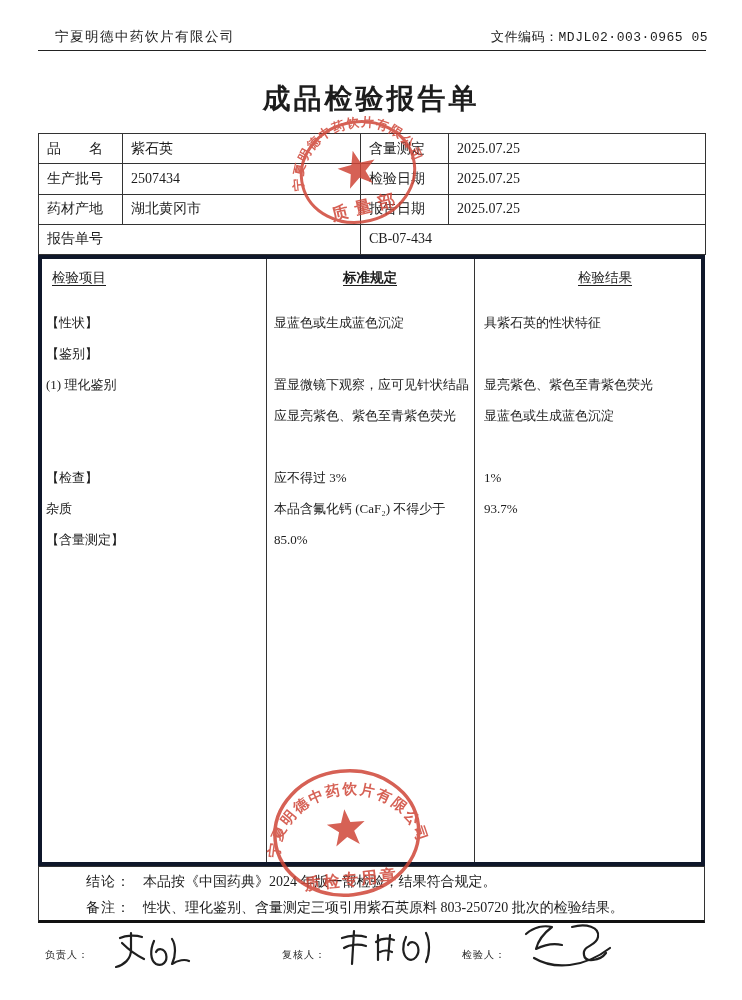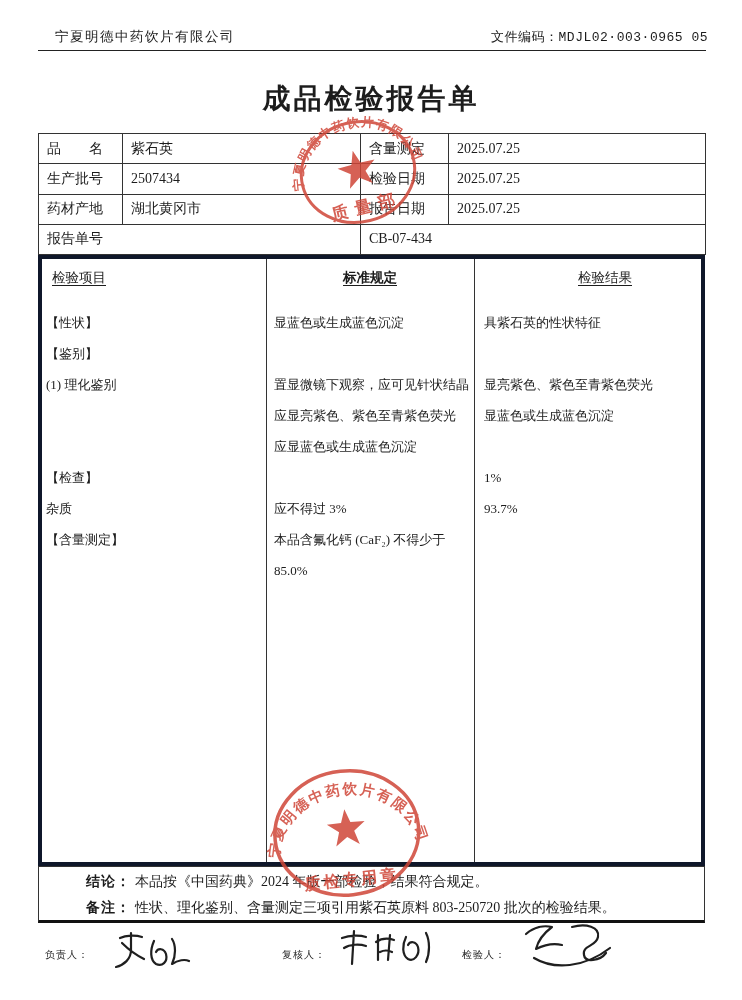--- a/index.html
+++ b/index.html
@@ -36,21 +36,21 @@
   .col .ln { height:31px; line-height:31px; white-space:nowrap; }
   .col-item { left:4px;  width:210px; }
   .col-std  { left:232px; width:198px; }
   .col-res  { left:442px; width:220px; }
 
   
   .concl { position:absolute; left:38px; top:866px; width:667px; height:57px;
            border:1px solid #333; border-bottom:3px solid #111; font-size:14px; }
   .concl .cline { position:absolute; left:47px; right:8px; white-space:nowrap; }
   .cl1 { top:6px; } .cl2 { top:32px; }
-  .concl .clabel { font-weight:bold; letter-spacing:1px; margin-right:4px; }
+  .concl .clabel { font-weight:normal; letter-spacing:1px; margin-right:12px; }
 
   
   .sig-label { position:absolute; top:948px; font-size:10px; letter-spacing:1px; }
   .sl1 { left:45px; } .sl2 { left:282px; } .sl3 { left:462px; }
   .sigsvg { position:absolute; }
   .sig1 { left:106px; top:928px; } .sig2 { left:334px; top:924px; } .sig3 { left:514px; top:918px; }
   .sigsvg path { fill:none; stroke:#1f1f1f; stroke-width:2.2; stroke-linecap:round; stroke-linejoin:round; }
 
   
   .stamp { position:absolute; opacity:.85; }
@@ -120,21 +120,20 @@
       <div class="ln">杂质</div>
       <div class="ln">【含量测定】</div>
       <div class="ln"></div>
     </div>
 
     <div class="col col-std">
       <div class="ln">显蓝色或生成蓝色沉淀</div>
       <div class="ln"></div>
       <div class="ln">置显微镜下观察，应可见针状结晶</div>
       <div class="ln">应显亮紫色、紫色至青紫色荧光</div>
-      <div class="ln">应显蓝色或生成蓝色沉淀</div>
       <div class="ln"></div>
       <div class="ln">应不得过 3%</div>
       <div class="ln">本品含氟化钙 (CaF₂) 不得少于</div>
       <div class="ln">85.0%</div>
     </div>
 
     <div class="col col-res">
       <div class="ln">具紫石英的性状特征</div>
       <div class="ln"></div>
       <div class="ln">显亮紫色、紫色至青紫色荧光</div>

